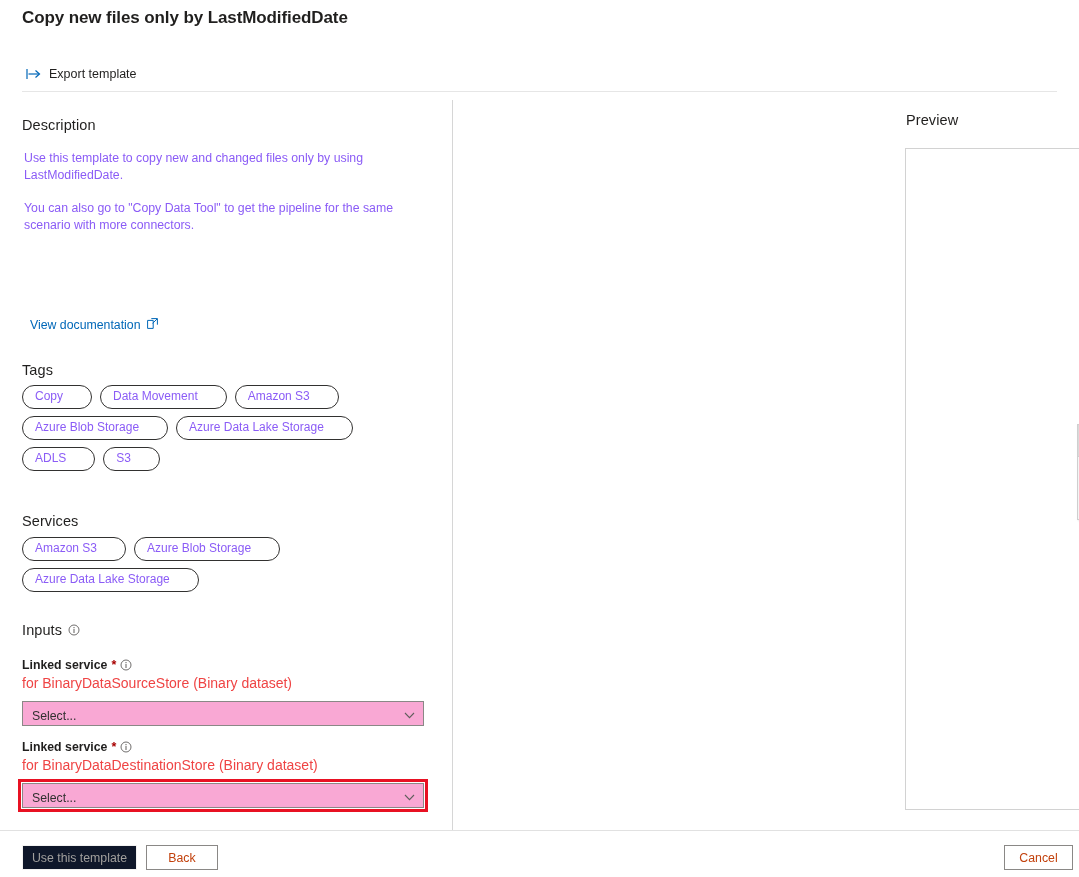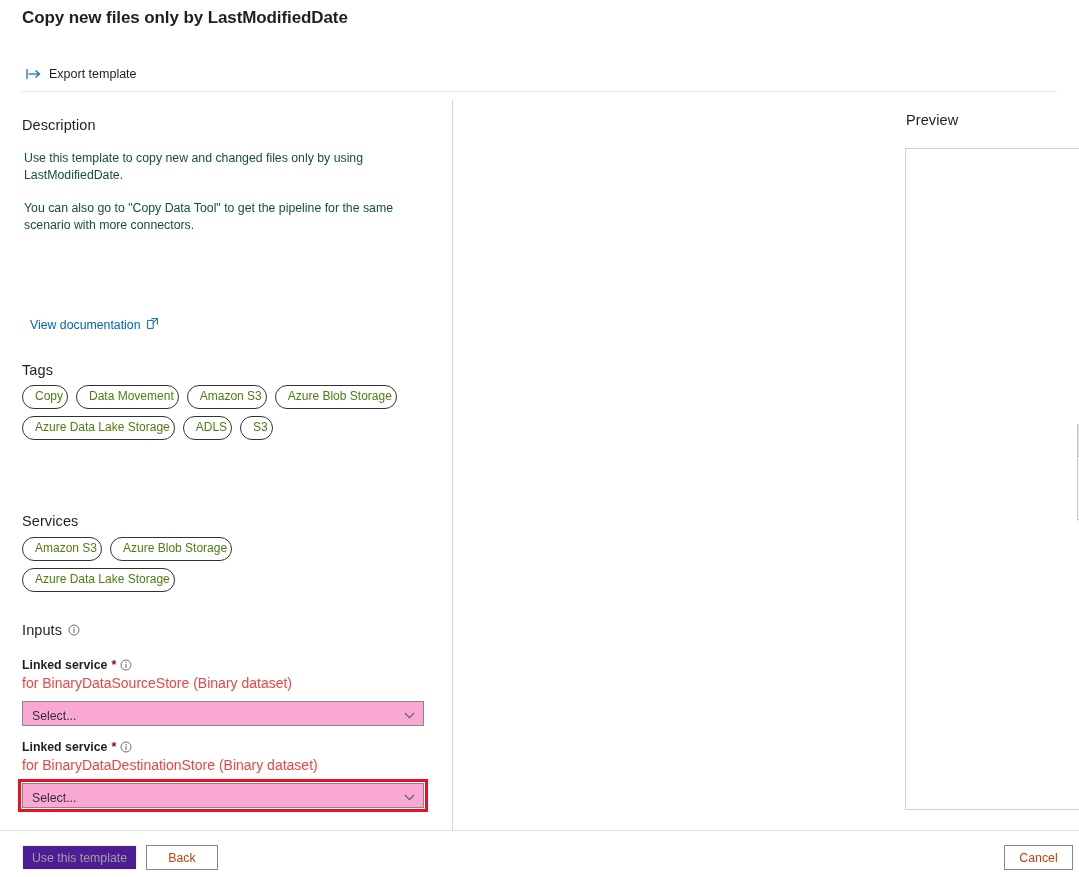--- a/index.html
+++ b/index.html
@@ -40,36 +40,36 @@
   .right-pane { position: absolute; left: 453px; top: 100px; width: 626px; height: 730px; }
 
   .section-head {
     font-size: 14.5px; font-weight: normal; color: #201f1e;
     letter-spacing: 0.1px;
   }
 
   
   .desc-title { position: absolute; left: 22px; top: 17px; font-size: 14.5px; }
   .desc-body { position: absolute; left: 24px; top: 50px; width: 392px; }
-  .desc-p { font-size: 12.3px; line-height: 17px; color: #14532d; margin: 0 0 16px 0; }
+  .desc-p { font-size: 12.3px; line-height: 17px; color: #8b5cf6; margin: 0 0 16px 0; }
   .doc-link {
     position: absolute; left: 30px; top: 218px;
     font-size: 12.3px; color: #0067b8; text-decoration: none;
     display: inline-flex; align-items: center; gap: 6px; cursor: pointer;
   }
 
   
   .tags-title { position: absolute; left: 22px; top: 262px; font-size: 14.5px; }
   .tags-wrap { position: absolute; left: 22px; top: 285px; width: 410px; display: flex; flex-wrap: wrap; gap: 7px 8px; }
   .services-title { position: absolute; left: 22px; top: 413px; font-size: 14.5px; }
   .services-wrap { position: absolute; left: 22px; top: 437px; width: 300px; display: flex; flex-wrap: wrap; gap: 7px 8px; }
   .pill {
     border: 1px solid #323130; border-radius: 14px;
-    padding: 3px 4px 4px 12px; font-size: 12px; line-height: 15px;
-    color: #4d7c0f; background: #fff; white-space: nowrap;
+    padding: 3px 28px 4px 12px; font-size: 12px; line-height: 15px;
+    color: #8b5cf6; background: #fff; white-space: nowrap;
     cursor: default;
   }
 
   
   .inputs-title { position: absolute; left: 22px; top: 522px; font-size: 14.5px; display: flex; align-items: center; gap: 6px; }
   .info-icon { display: inline-flex; width: 12px; height: 12px; color: #605e5c; }
   .field-group { position: absolute; left: 22px; width: 404px; }
   .fg1 { top: 558px; }
   .fg2 { top: 640px; }
   .field-label { font-size: 12.3px; font-weight: bold; color: #201f1e; display: flex; align-items: center; gap: 4px; }
@@ -110,21 +110,21 @@
 
   
   .footer-sep { position: absolute; left: 0; top: 830px; width: 1079px; height: 1px; background: #e1e1e1; }
   .footer { position: absolute; left: 0; top: 831px; width: 1079px; height: 46px; background: #fff; }
   .btn {
     position: absolute; height: 25px;
     font-size: 12.3px; font-family: "Liberation Sans", sans-serif;
     display: flex; align-items: center; justify-content: center;
     cursor: pointer; background: #fff; border: 1px solid #8a8886; color: #c2410c;
   }
-  .btn.disabled { background: #4c1d95; border: 1px solid #f3f2f1; color: #a19f9d; cursor: default; }
+  .btn.disabled { background: #0f172a; border: 1px solid #f3f2f1; color: #a19f9d; cursor: default; }
   .btn-use { left: 22px; top: 14px; width: 115px; }
   .btn-back { left: 146px; top: 14px; width: 72px; }
   .btn-cancel { left: 1004px; top: 14px; width: 69px; }
 </style>
 </head>
 <body>
 
 <div id="root">
 
   <div class="page-title">Copy new files only by LastModifiedDate</div>

